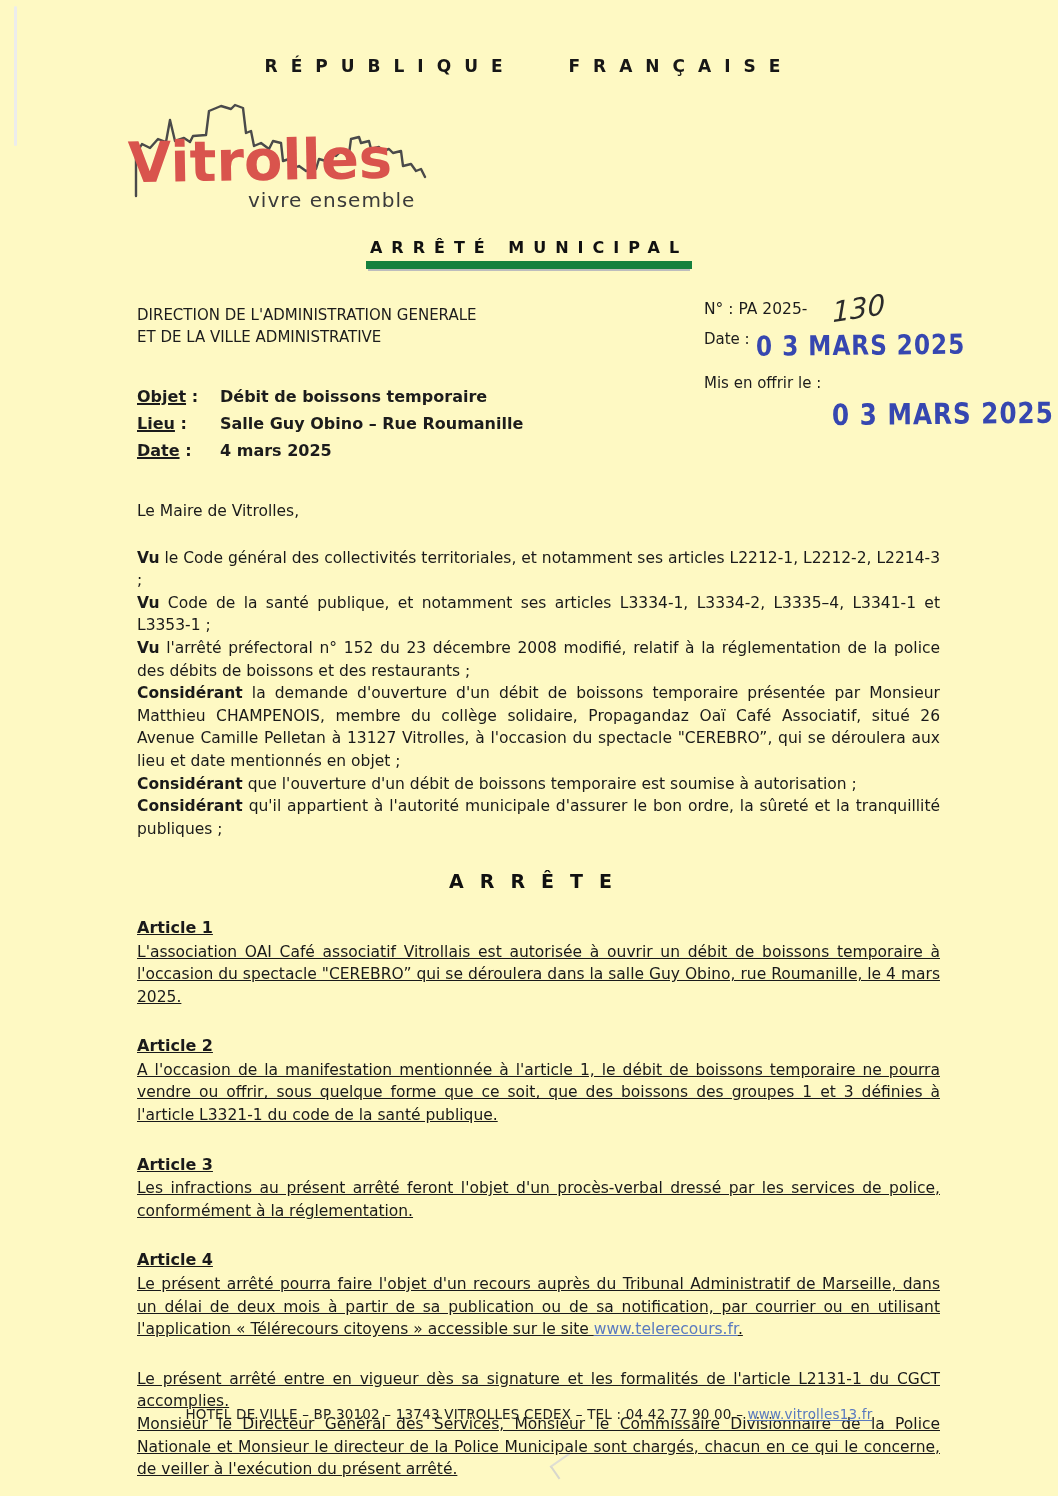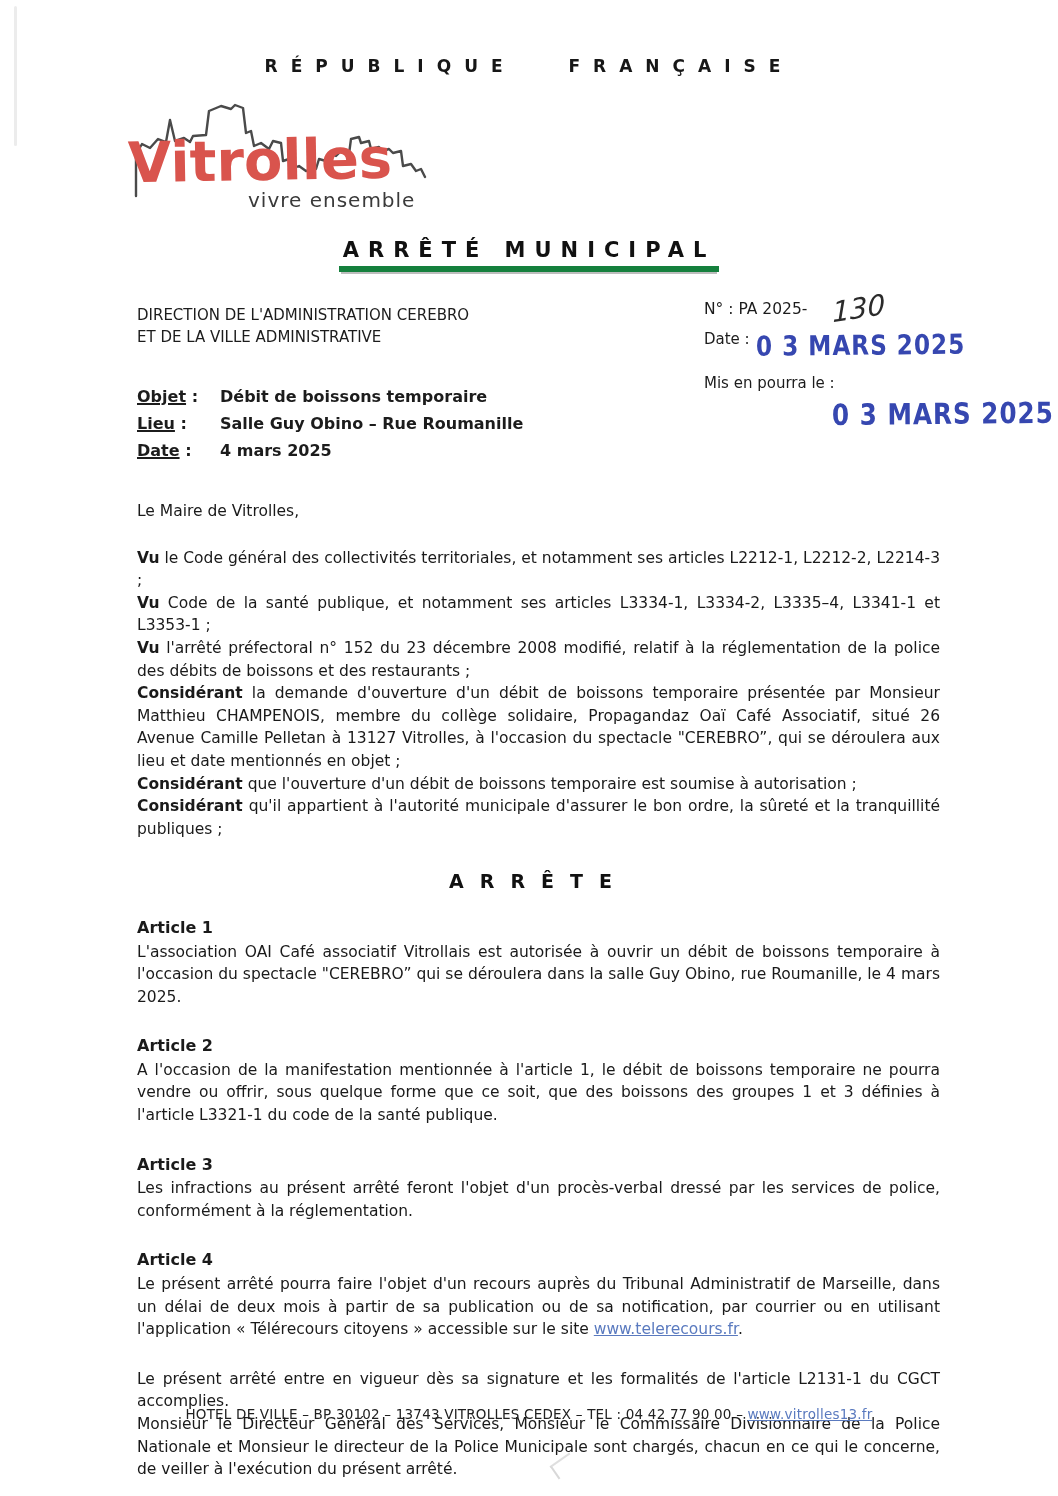--- a/index.html
+++ b/index.html
@@ -1,20 +1,20 @@
 <!DOCTYPE html>
 <html><head>
 <meta charset="utf-8">
 <style>
   html,body{margin:0;padding:0;background:#9a9a9a;}
   .page{
     position:relative;
     width:1058px;height:1496px;
     margin:0 auto;
-    background:#ffffff;
+    background:#fef9c3;
     font-family:"DejaVu Sans",sans-serif;
     color:#1c1c1c;
     overflow:hidden;
   }
   
   .scan-line-left{position:absolute;left:14px;top:6px;width:3px;height:140px;background:#ececec;border-radius:2px;}
   .scan-mark-bottom{position:absolute;left:552px;top:1458px;width:22px;height:14px;border-left:2px solid #cfcfcf;border-top:2px solid #d8d8d8;transform:rotate(-35deg);opacity:.8;}
 
   
   .republic{
@@ -29,22 +29,22 @@
     font-size:56px;font-weight:700;color:#d9544d;
     letter-spacing:0px;transform:rotate(-1deg);
     font-style:normal;
   }
   .logo-tagline{
     position:absolute;top:96px;left:120px;
     font-size:20px;color:#3a3a3a;letter-spacing:1px;
   }
   .doc-title-wrap{position:absolute;top:238px;left:0;width:100%;text-align:center;}
   .doc-title{
-    display:inline-block;font-size:21px;font-weight:700;letter-spacing:9px;
-    color:#111;border-bottom:6px solid #15803d;padding:0 4px 4px 4px;
+    display:inline-block;font-size:16px;font-weight:700;letter-spacing:9px;
+    color:#111;border-bottom:8px solid #15803d;padding:0 4px 4px 4px;
     box-shadow:0 4px 0 -2px #bdbdbd;
   }
 
   
   .direction{position:absolute;top:304px;left:137px;font-size:15px;line-height:22px;color:#1c1c1c;}
   .meta-right{position:absolute;top:300px;left:704px;width:350px;font-size:15px;color:#1c1c1c;}
   .num-line{position:relative;height:30px;}
   .num-label{font-size:15.5px;}
   .num-hand{
     position:absolute;left:128px;top:-8px;
@@ -74,21 +74,21 @@
     position:absolute;top:500px;left:137px;width:803px;
     font-size:15.5px;line-height:22.6px;text-align:justify;color:#1a1a1a;
   }
   .salutation{margin:0 0 24px 0;text-align:left;}
   .clause{margin:0;}
   .lead{font-weight:700;}
   .decree-heading{
     margin:30px 0 24px 0;text-align:center;
     font-size:19px;font-weight:700;letter-spacing:16px;color:#111;
   }
-  .article{margin-top:27px;}
+  .article{margin-top:27px;text-decoration:underline;}
   .article-heading{font-weight:700;font-size:16px;margin:0 0 1px 0;text-align:left;}
   .article-body{margin:0;}
   a.doc-link{color:#5a7abf;text-decoration:underline;cursor:pointer;}
 
   
   .footer{
     position:absolute;top:1406px;left:0;width:100%;
     text-align:center;font-size:13.5px;color:#202020;letter-spacing:.2px;
   }
 </style>
@@ -109,35 +109,35 @@
     </span>
     <div class="logo-name">Vitrolles</div>
     <div class="logo-tagline">vivre ensemble</div>
   </div>
 
   <div class="doc-title-wrap">
     <span class="doc-title">ARRÊTÉ MUNICIPAL</span>
   </div>
 
   <div class="direction">
-    <div>DIRECTION DE L'ADMINISTRATION CEREBRO</div>
+    <div>DIRECTION DE L'ADMINISTRATION GENERALE</div>
     <div>ET DE LA VILLE ADMINISTRATIVE</div>
   </div>
 
   <div class="meta-right">
     <div class="num-line">
       <span class="num-label">N° : PA 2025-</span>
       <span class="num-hand">130</span>
     </div>
     <div class="date-line">
       <span>Date :</span>
       <span class="stamp stamp1">0 3 MARS 2025</span>
     </div>
     <div class="online-line">
-      <span class="online-label">Mis en pourra le :</span>
+      <span class="online-label">Mis en offrir le :</span>
       <span class="stamp stamp2">0 3 MARS 2025</span>
     </div>
   </div>
 
   <div class="subject">
     <div class="subject-row">
       <span class="subject-label-cell"><span class="u">Objet</span>&nbsp;<span>:</span></span>
       <span class="subject-value">Débit de boissons temporaire</span>
     </div>
     <div class="subject-row">

